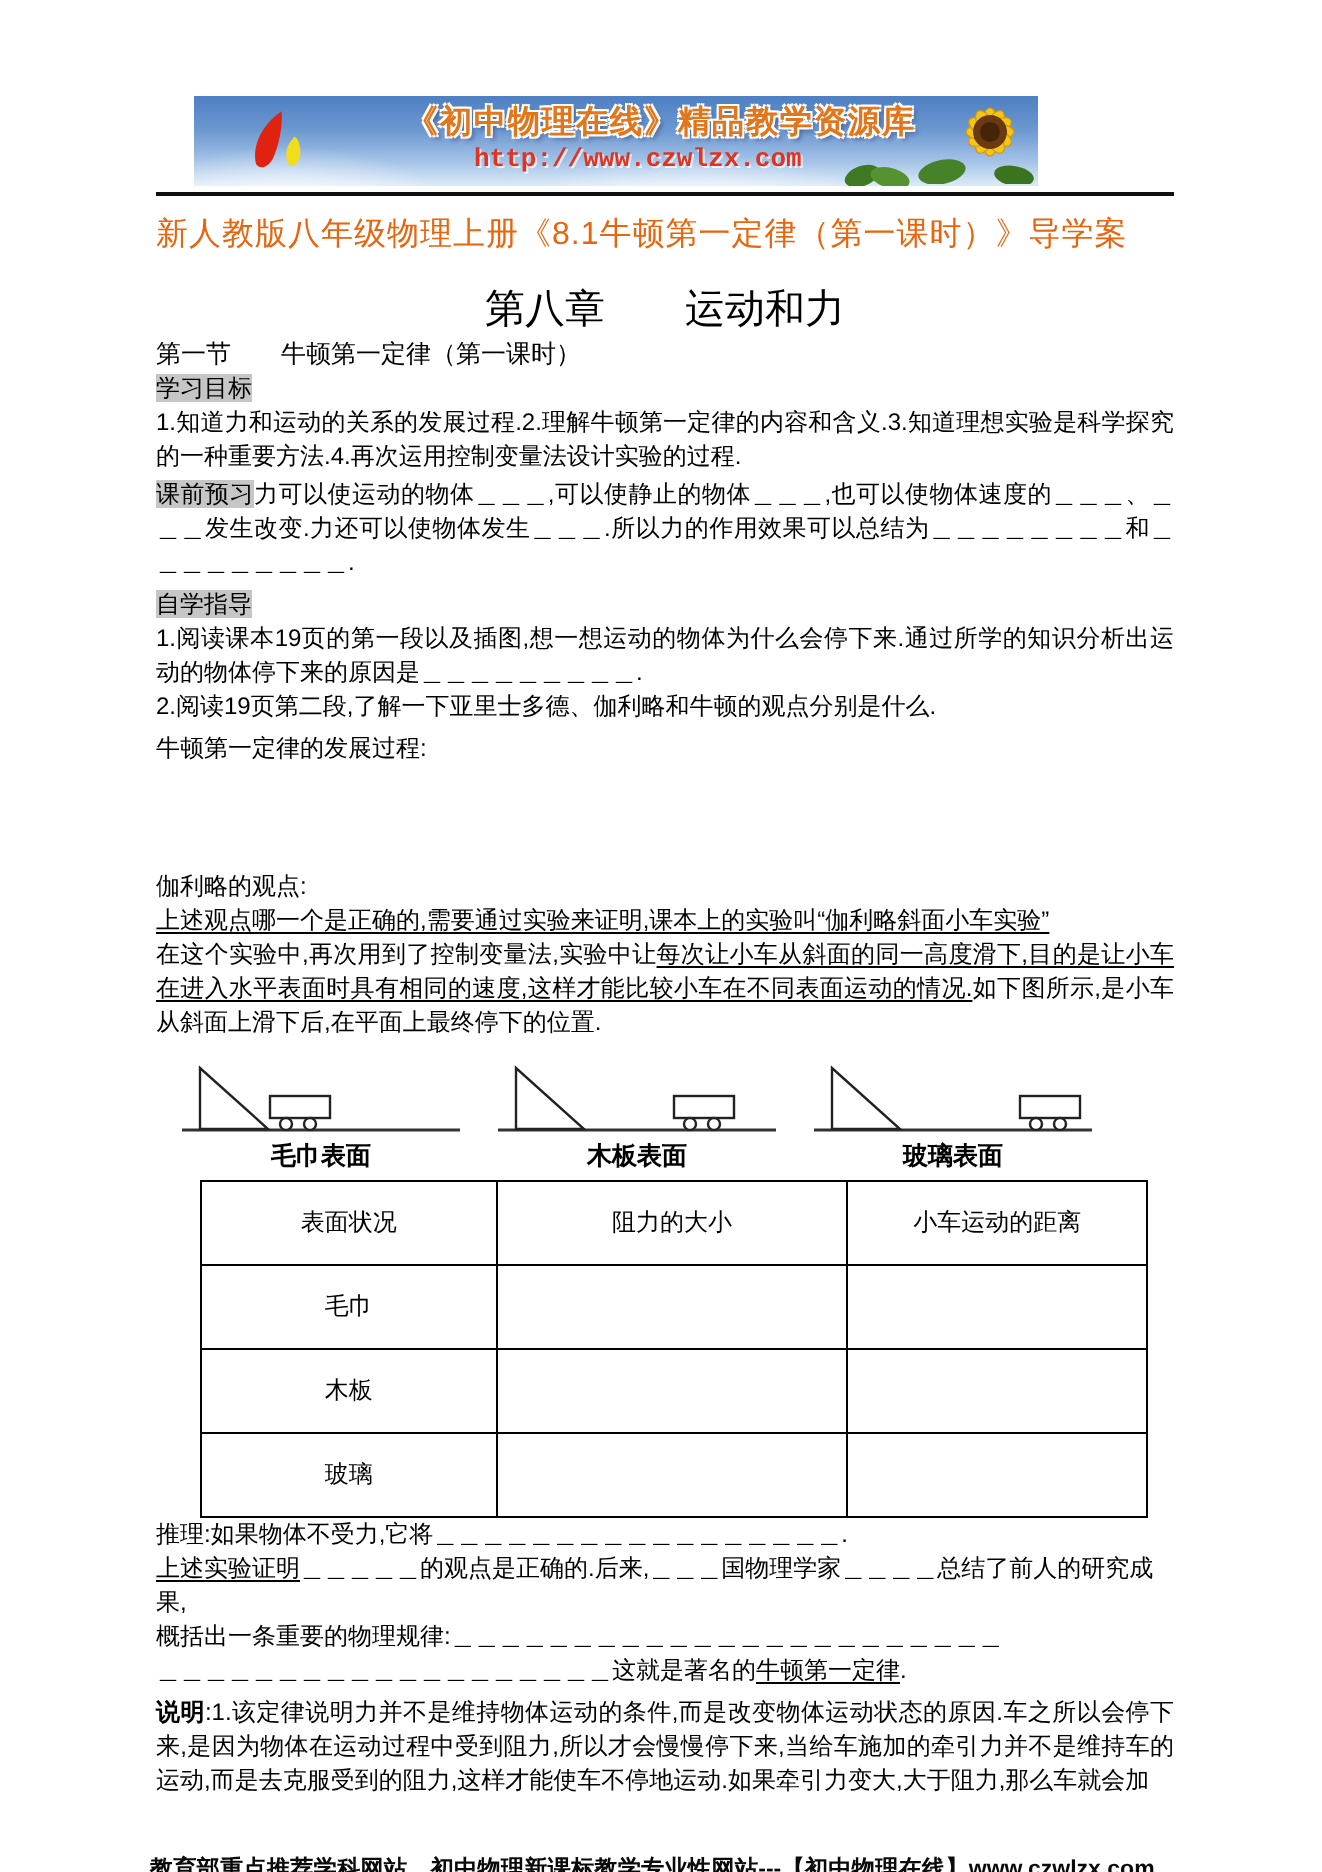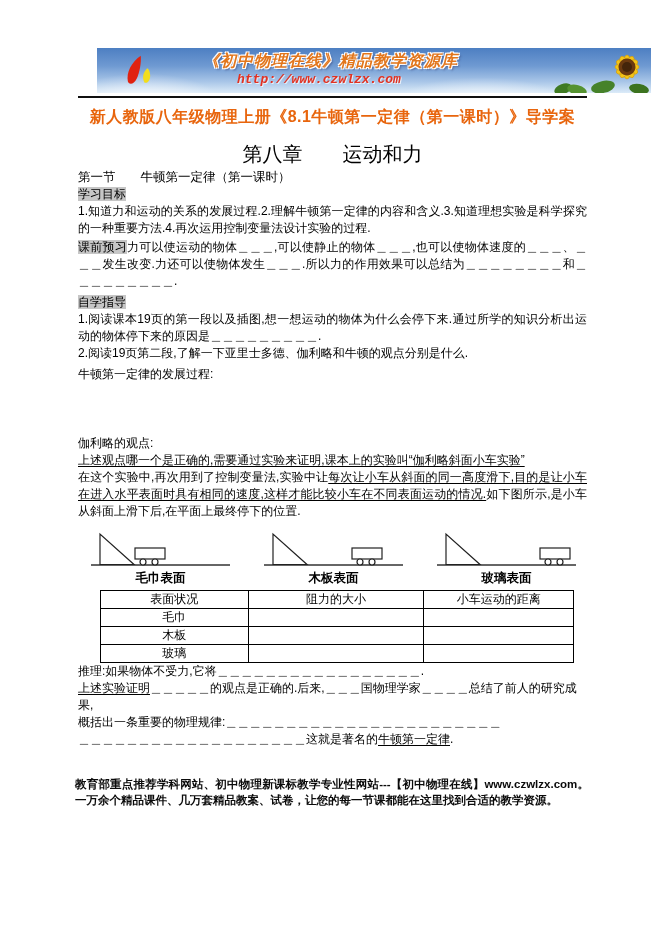--- a/index.html
+++ b/index.html
@@ -5,24 +5,23 @@
   html,body { margin:0; padding:0; background:#ffffff; }
   .page {
     position:relative; width:661px; height:936px; background:#fff;
     font-family:"Liberation Sans","DejaVu Sans",sans-serif; color:#000;
     overflow:hidden;
   }
   .content { position:absolute; left:78px; top:0; width:509px; }
 
   
   .banner {
-    position:relative; margin:48px 0 0 19px; width:554px; height:45px;
+    position:relative; margin:48px 0 0 19px; width:422px; height:45px;
     background:linear-gradient(180deg,#4d7fc2 0%,#6f9ad2 40%,#a9c6e8 75%,#dcebf8 100%);
     overflow:hidden;
-    font-style:italic;
   }
   .banner .cloud1 { position:absolute; left:-10px; bottom:-14px; width:140px; height:34px;
     background:radial-gradient(ellipse at 40% 100%, rgba(255,255,255,.95), rgba(255,255,255,0) 70%); }
   .banner .cloud2 { position:absolute; right:80px; bottom:-12px; width:180px; height:28px;
     background:radial-gradient(ellipse at 50% 100%, rgba(255,255,255,.8), rgba(255,255,255,0) 70%); }
   .banner-logo { position:absolute; left:26px; top:5px; }
   .banner-title {
     position:absolute; left:106px; top:3px; width:350px;
     font-size:16px; font-weight:bold; letter-spacing:1px;
     color:#e2761c;
@@ -36,44 +35,44 @@
     text-shadow:1px 1px 0 rgba(255,255,255,.7);
     white-space:nowrap;
   }
   .banner-sunflower { position:absolute; right:0px; bottom:-4px; }
   .banner-leaves { position:absolute; right:62px; bottom:-6px; }
 
   .header-rule { margin-top:3px; border-top:2px solid #101010; width:509px; height:0; }
 
   
   .doc-title {
-    margin-top:9px; text-align:center; font-size:16px; font-weight:bold;
+    margin-top:9px; font-size:16px; font-weight:normal;
     color:var(--title-orange,#e8650d); letter-spacing:0.5px;
   }
   .h-chapter { margin-top:13px; text-align:center; font-size:20px; }
   .h-section { margin-top:1px; font-size:12.5px; }
 
   
   p, .para { margin:0; font-size:12px; line-height:17px; }
   .mt2 { margin-top:2px; } .mt4 { margin-top:4px; } .mt6 { margin-top:0; } .mt10 { margin-top:10px; }
   .hl { background:var(--highlight-gray,#c6c6c6); }
   .just { text-align:justify; }
   .u { text-decoration:underline; text-underline-offset:2px; }
   .answer-space { height:52px; }
 
   
-  .figs { display:flex; gap:34px; margin:8px 0 0 13px; }
+  .figs { display:flex; gap:19px; margin:8px 0 0 13px; }
   .fig { width:139px; }
   .fig svg { display:block; }
   .fig-label { text-align:center; font-size:12.5px; font-weight:bold; margin-top:2px; }
 
   
   .surface-table { margin:3px 0 0 22px; border-collapse:collapse; width:474px; }
   .surface-table td {
-    border:1px solid #000; height:17px; font-size:12px; text-align:center; padding:0 2px;
+    border:1px solid #000; height:17px; font-size:12px; text-align:center; padding:12px 2px;
   }
   .surface-table col.c1 { width:148px; }
   .surface-table col.c2 { width:176px; }
   .surface-table col.c3 { width:150px; }
 
   
   .footer {
     margin-top:29px; margin-left:-3px; width:514px;
     font-size:11.5px; line-height:15.5px; font-weight:bold; color:#0a0a0a;
     text-align:justify;
@@ -209,17 +208,18 @@
         <td></td>
       </tr>
     </tbody>
       </table>
 
     <p>推理:如果物体不受力,它将＿＿＿＿＿＿＿＿＿＿＿＿＿＿＿＿＿.</p>
     <p><span class="u">上述实验证明</span><span>＿＿＿＿＿的观点是正确的.后来,＿＿＿国物理学家＿＿＿＿总结了前人的研究成果,</span></p>
     <p>概括出一条重要的物理规律:＿＿＿＿＿＿＿＿＿＿＿＿＿＿＿＿＿＿＿＿＿＿＿</p>
     <p><span>＿＿＿＿＿＿＿＿＿＿＿＿＿＿＿＿＿＿＿</span><span>这就是著名的</span><span class="u">牛顿第一定律</span><span>.</span></p>
 
+    <p class="just mt4"><b class="note-label">说明</b><span>:1.该定律说明力并不是维持物体运动的条件,而是改变物体运动状态的原因.车之所以会停下来,是因为物体在运动过程中受到阻力,所以才会慢慢停下来,当给车施加的牵引力并不是维持车的运动,而是去克服受到的阻力,这样才能使车不停地运动.如果牵引力变大,大于阻力,那么车就会加</span></p>
 
     <div class="footer">教育部重点推荐学科网站、初中物理新课标教学专业性网站---【初中物理在线】www.czwlzx.com。 一万余个精品课件、几万套精品教案、试卷，让您的每一节课都能在这里找到合适的教学资源。</div>
 
   </div>
 </div>
 
 </body></html>

